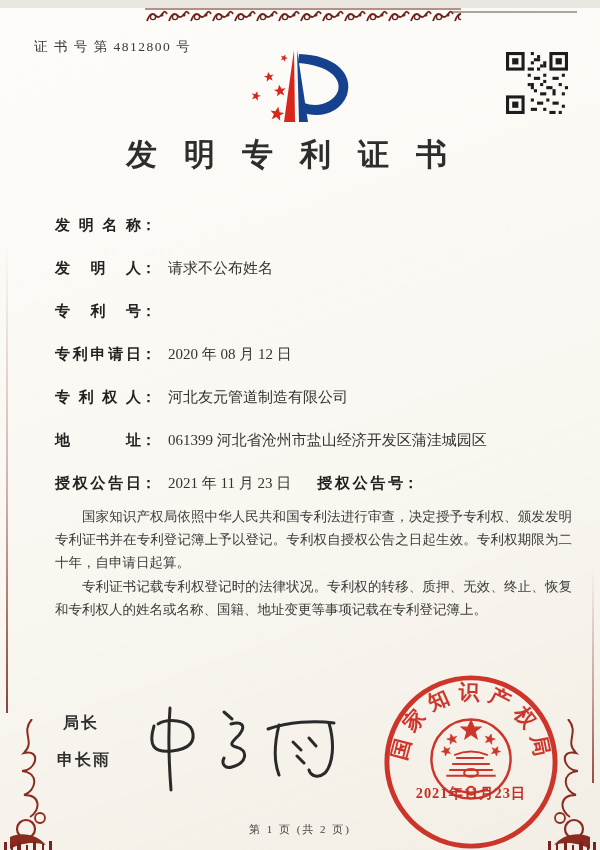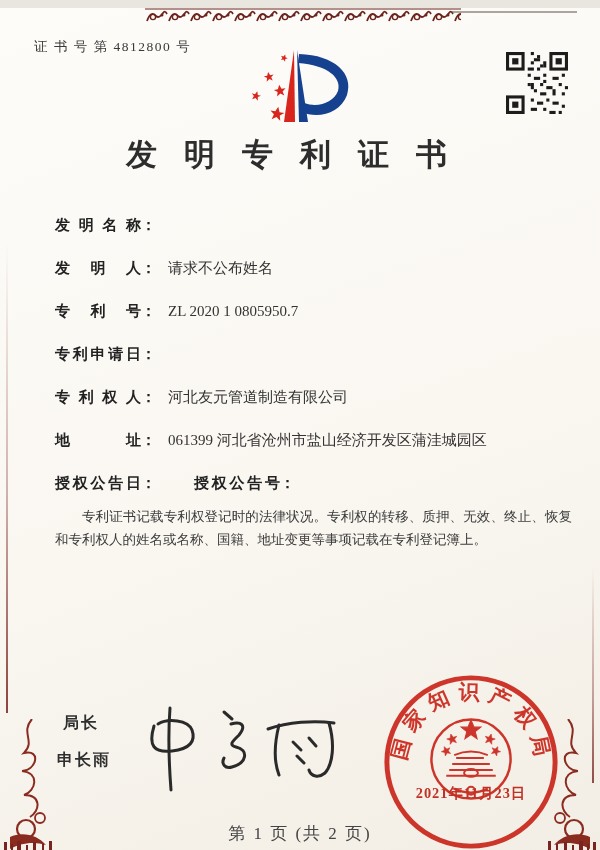--- a/index.html
+++ b/index.html
@@ -42,21 +42,21 @@
   .body-text p{margin:0;text-indent:2em;}
   
   .signer-title{position:absolute;top:705px;left:63px;font-size:16px;letter-spacing:2px;font-weight:600;color:#2f2f2f;}
   .signer-name{position:absolute;top:742px;left:57px;font-size:16px;letter-spacing:2px;font-weight:600;color:#2f2f2f;text-align:right;}
   .signature{position:absolute;top:686px;left:128px;width:218px;height:102px;}
   
   .seal{position:absolute;top:660px;left:377px;width:188px;height:188px;
     mix-blend-mode:multiply;opacity:.93;}
   
   .footer{position:absolute;top:814px;left:0;width:100%;text-align:center;
-    font-size:17px;letter-spacing:2px;color:#444;}
+    font-size:11px;letter-spacing:2px;color:#444;}
 </style>
 </head>
 <body>
 
 <div class="page">
 
   <svg class="top-ornament" viewBox="0 0 316 14">
     <defs>
       <g id="tm">
         <path d="M2,13 Q6,2 11,8 Q14,11 18,5 Q20,2 22,6" stroke="#6d241e" stroke-width="1.8" fill="none"></path>
@@ -188,47 +188,49 @@
         <span class="colon">：</span>
     </div>
     <div class="field-row">
       <span class="lbl">发明人</span>
         <span class="colon">：</span>
       <span class="val">请求不公布姓名</span>
     </div>
     <div class="field-row">
       <span class="lbl">专利号</span>
         <span class="colon">：</span>
-      <span class="val">ZL 2020 1 0805950.7</span>
     </div>
     <div class="field-row">
       <span class="lbl">专利申请日</span>
         <span class="colon">：</span>
+      <span class="val">2020 年 08 月 12 日</span>
     </div>
     <div class="field-row">
       <span class="lbl">专利权人</span>
         <span class="colon">：</span>
       <span class="val">河北友元管道制造有限公司</span>
     </div>
     <div class="field-row">
       <span class="lbl">地址</span>
         <span class="colon">：</span>
       <span class="val">061399  河北省沧州市盐山经济开发区蒲洼城园区</span>
     </div>
     <div class="field-row">
       <span class="lbl">授权公告日</span>
         <span class="colon">：</span>
+      <span class="val">2021 年 11 月 23 日</span>
       <span class="pair2">
         <span class="lbl">授权公告号</span>
           <span class="colon">：</span>
       </span>
     </div>
   </div>
 
   <div class="body-text">
+    <p>国家知识产权局依照中华人民共和国专利法进行审查，决定授予专利权、颁发发明专利证书并在专利登记簿上予以登记。专利权自授权公告之日起生效。专利权期限为二十年，自申请日起算。</p>
     <p>专利证书记载专利权登记时的法律状况。专利权的转移、质押、无效、终止、恢复和专利权人的姓名或名称、国籍、地址变更等事项记载在专利登记簿上。</p>
   </div>
 
   <div class="signer-title">局长</div>
   <div class="signer-name">申长雨</div>
 
   <svg class="signature" viewBox="0 0 218 102" aria-label="申长雨">
     <g stroke="#2a2a2a" stroke-width="3" fill="none" stroke-linecap="round" stroke-linejoin="round">
 
       <path d="M42,14 C40,40 41,70 43,96"></path>

